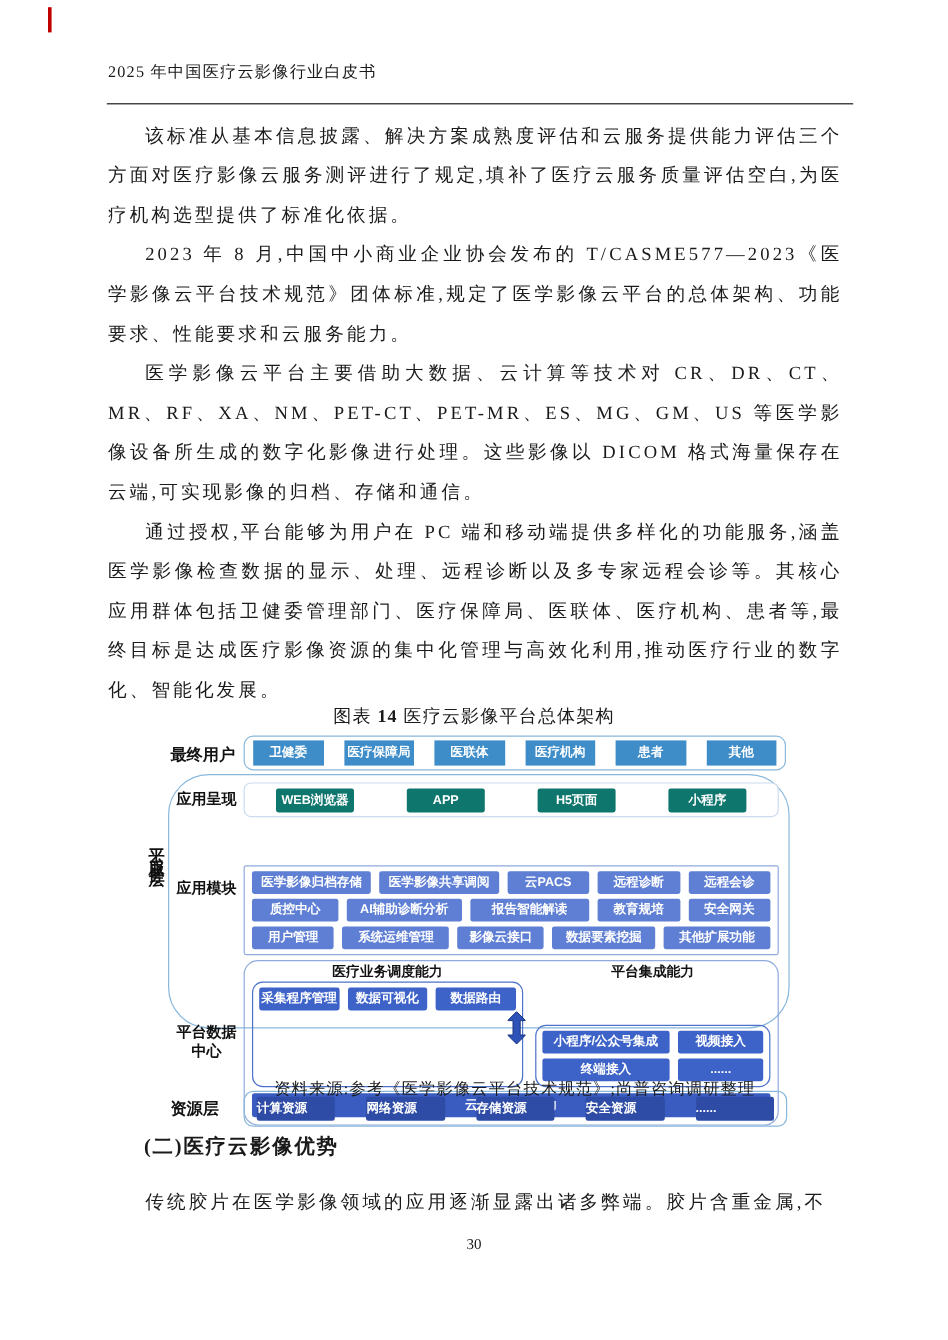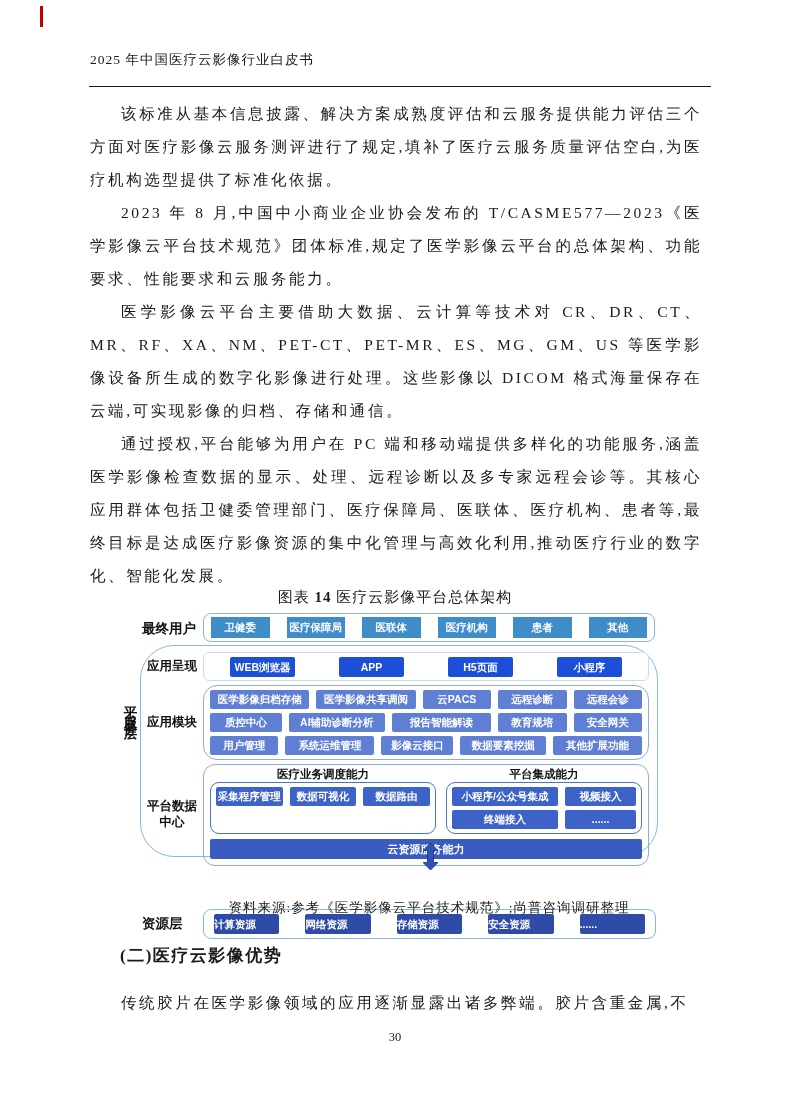--- a/index.html
+++ b/index.html
@@ -30,31 +30,31 @@
     font-size:10.5px;font-weight:bold;text-align:center;white-space:nowrap;}
   .lbl-platform{position:absolute;left:121px;top:84px;writing-mode:vertical-rl;
     font-size:13.5px;font-weight:bold;letter-spacing:5px;color:#111;}
   .big{position:absolute;left:140px;top:33px;width:518px;height:212px;box-sizing:border-box;
     border:1.6px solid #88b8dc;border-radius:34px;
     display:flex;flex-direction:column;gap:4px;padding:6px 8px 6px 0;justify-content:space-between;}
   .drow{display:flex;align-items:center;}
   .dlbl{width:62px;flex-shrink:0;text-align:center;font-size:12.5px;font-weight:bold;color:#111;line-height:1.25;}
   .present-strip{flex:1;height:27px;background:#fff;border:1px solid #ccdcf0;border-radius:6px;
     display:flex;align-items:center;gap:44px;padding:0 26px;}
-  .pbox{flex:1;height:20px;line-height:20px;background:#1d4ed8;color:#fff;
+  .pbox{flex:1;height:20px;line-height:20px;background:#0f766e;color:#fff;
     font-size:10.5px;font-weight:bold;text-align:center;border-radius:2px;white-space:nowrap;}
-  .mod-wrap{flex:1;border:1.3px solid #8faadc;border-radius:14px;padding:4px 6px;
-    display:flex;flex-direction:column;gap:4px;}
+  .mod-wrap{flex:1;border:1.3px solid #8faadc;border-radius:2px;padding:4px 6px;
+    display:flex;flex-direction:column;gap:4px;margin-top:36px;}
   .mrow{display:flex;gap:7px;}
   .mbox{height:19px;line-height:19px;background:#5f7fd4;color:#fff;
     font-size:10.5px;font-weight:bold;text-align:center;border-radius:2px;white-space:nowrap;overflow:hidden;}
   .dc-wrap{flex:1;border:1.3px solid #8faadc;border-radius:12px;padding:1px 6px 6px;}
   .dc-groups{display:flex;gap:10px;}
   .dc-group{display:flex;flex-direction:column;}
-  .dc-left{flex:1.07;} .dc-right{flex:0.93;}
+  .dc-left{flex:1.07;} .dc-right{flex:0.93;gap:36px;}
   .g-title{text-align:center;font-size:11.5px;font-weight:bold;color:#111;height:16px;line-height:16px;}
   .g-box{border:1.4px solid #4d72ca;border-radius:9px;padding:4px 5px;
     display:flex;flex-direction:column;gap:4px;flex:1;}
   .grow{display:flex;gap:7px;}
   .gbox{flex:1;height:19px;line-height:19px;background:#3d63c8;color:#fff;
     font-size:10.5px;font-weight:bold;text-align:center;border-radius:2px;white-space:nowrap;overflow:hidden;}
   .gbox.wide{flex:1.5;}
   .dc-bar{margin-top:5px;height:20px;line-height:20px;background:#3a5cc0;color:#fff;
     font-size:11px;font-weight:bold;text-align:center;border-radius:2px;}
   .arrow{position:absolute;left:423px;top:231px;}

